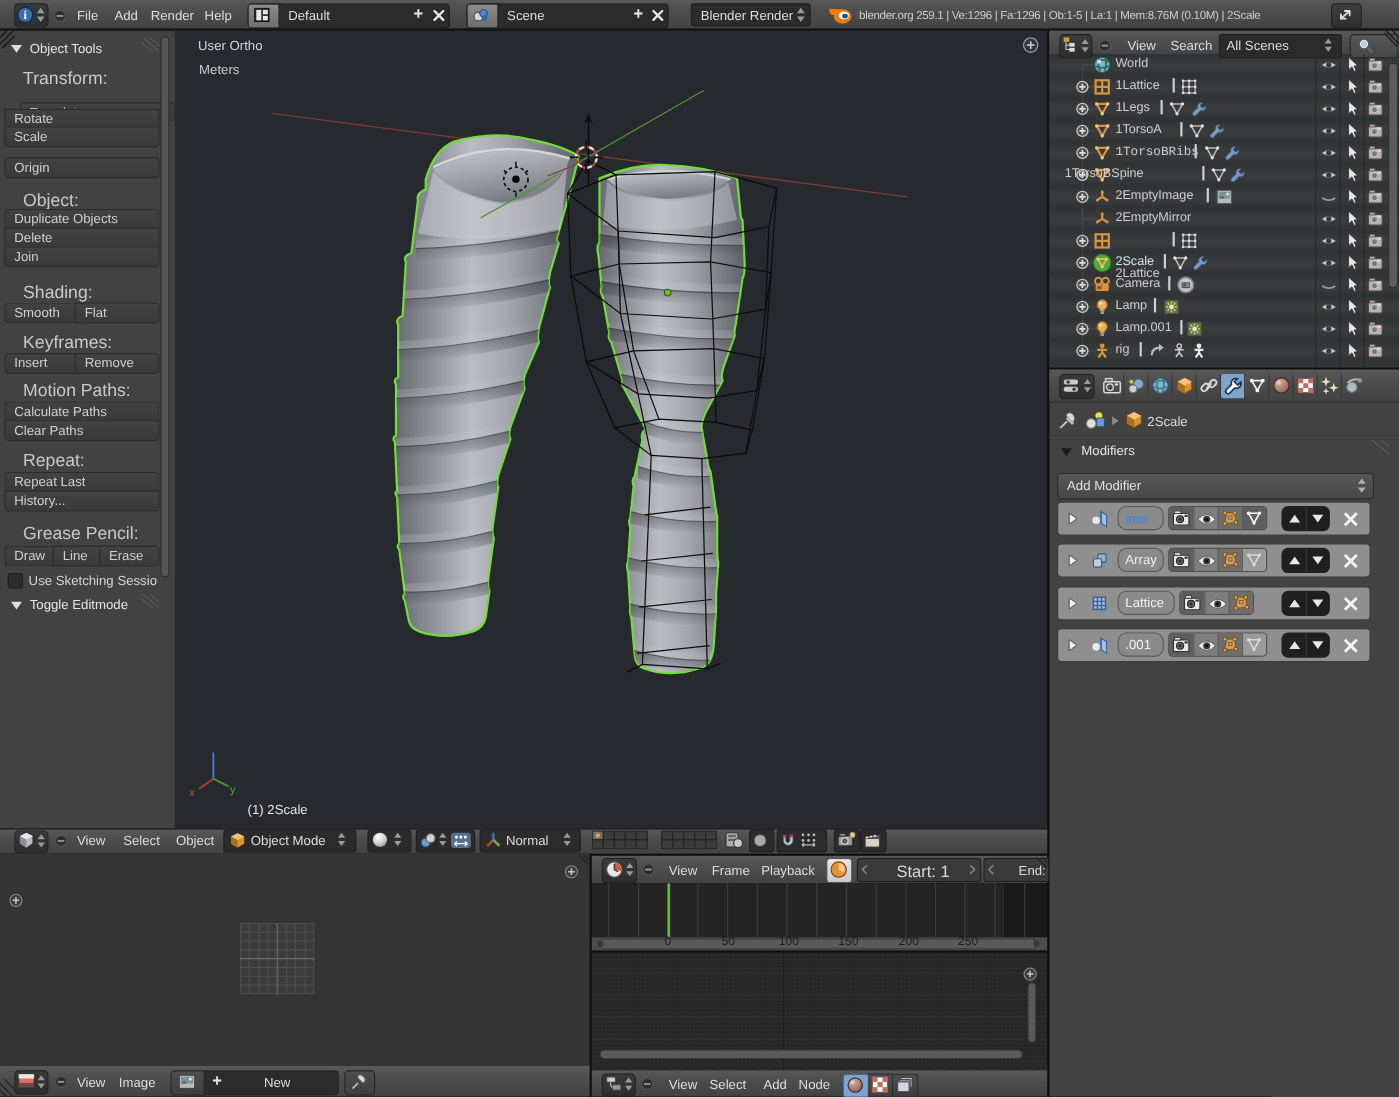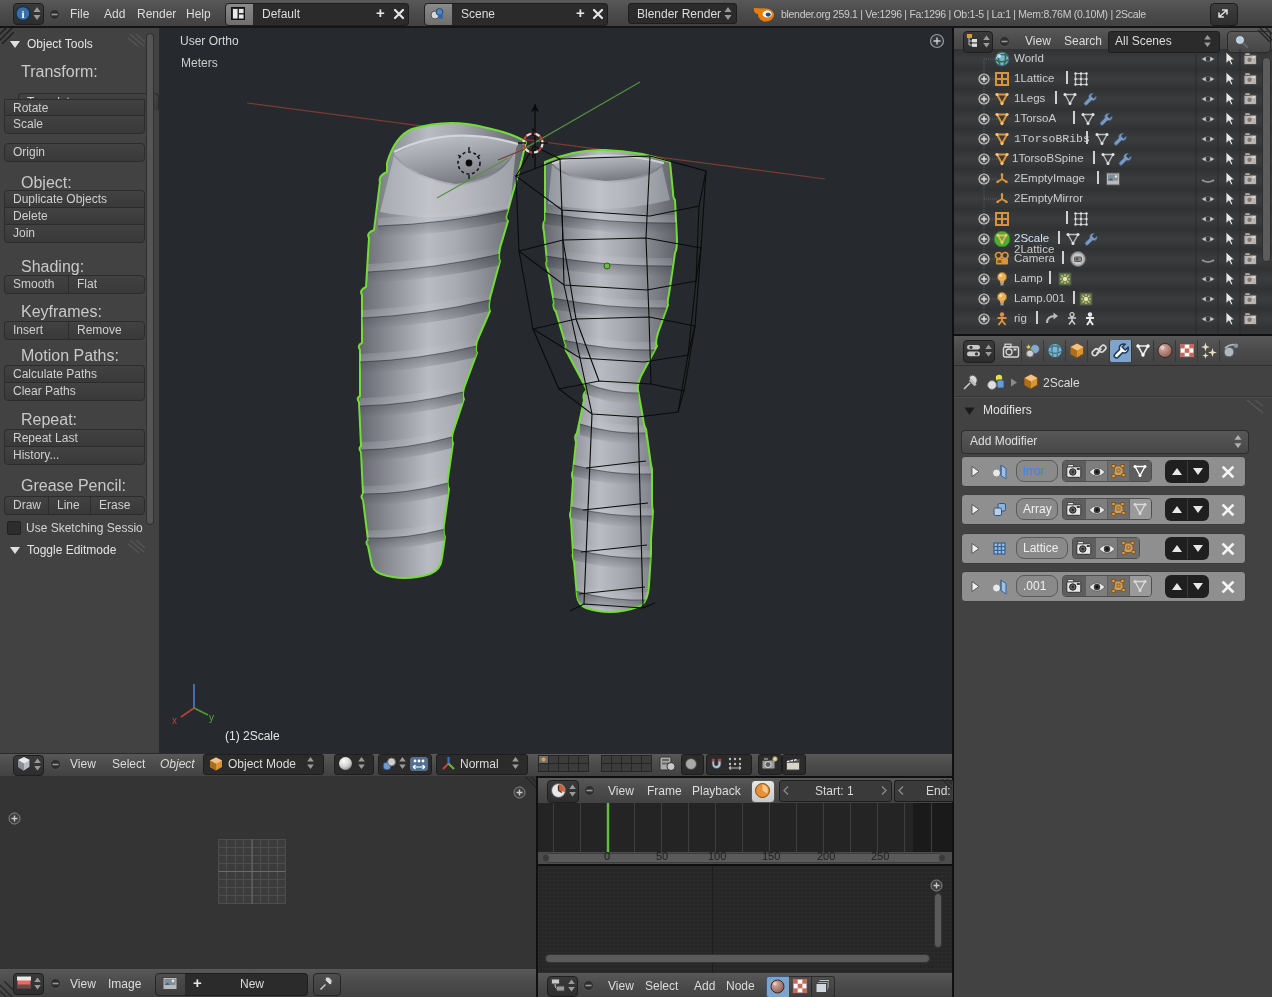--- a/index.html
+++ b/index.html
@@ -287,21 +287,21 @@
   <svg class="abs" style="left:33px;top:757px;" width="9" height="15" viewBox="0 0 9 15">
     <path d="M4.5 1.5 L7.8 6 L1.2 6 Z" fill="#9a9a9a"></path>
       <path d="M4.5 13.5 L7.8 9 L1.2 9 Z" fill="#9a9a9a"></path>
   </svg>
   <svg class="abs" style="left:50px;top:759px;" width="11" height="11" viewBox="0 0 11 11">
     <circle cx="5.5" cy="5.5" r="5" fill="#2e2e2e" stroke="#555" stroke-width="1"></circle>
     <rect x="2.5" y="4.7" width="6" height="1.6" fill="#999"></rect>
   </svg>
   <div class="abs menu" style="left:70px;top:757px;">View</div>
   <div class="abs menu" style="left:112px;top:757px;">Select</div>
-  <div class="abs menu" style="left:160px;top:757px;font-style:italic;">Object</div>
+  <div class="abs menu" style="left:160px;top:757px;">Object</div>
   <div class="abs ddn" style="left:203px;top:754px;width:119px;height:19px;"></div>
   <svg class="abs" style="left:209px;top:757px;" width="14" height="14" viewBox="0 0 14 14">
     <path d="M7 0.5 L13 3.5 L13 10 L7 13.5 L1 10 L1 3.5 Z" fill="#d9932f"></path>
     <path d="M7 0.5 L13 3.5 L7 6.7 L1 3.5 Z" fill="#f3c180"></path>
     <path d="M7 6.7 L7 13.5 L1 10 L1 3.5 Z" fill="#a96f1e"></path>
   </svg>
   <div class="abs menu" style="left:228px;top:757px;">Object Mode</div>
   <svg class="abs" style="left:306px;top:755px;" width="9" height="16" viewBox="0 0 9 16">
     <path d="M4.5 2 L7.8 6.5 L1.2 6.5 Z" fill="#9a9a9a"></path>
       <path d="M4.5 14 L7.8 9.5 L1.2 9.5 Z" fill="#9a9a9a"></path>
@@ -656,21 +656,21 @@
       <path d="M6 3.2 L6 8.8 M3.2 6 L8.8 6" stroke="#e0e0e0" stroke-width="1.5"></path>
     </svg>
 <svg class="abs" style="left:994px;top:151px;" width="16" height="16" viewBox="0 0 16 16">
       <path d="M3 3.5 L13 3.5 L8 12.5 Z" fill="none" stroke="#d8933c" stroke-width="2"></path>
       <g fill="#f0c285">
         <circle cx="3" cy="3.5" r="1.6"></circle>
         <circle cx="13" cy="3.5" r="1.6"></circle>
         <circle cx="8" cy="12.5" r="1.6"></circle>
       </g>
     </svg>
-<div class="abs" style="left:968px;top:152px;font-size:11.5px;color:#cccccc;margin-left:44px;">1TorsoBSpine</div>
+<div class="abs" style="left:968px;top:152px;font-size:11.5px;color:#cccccc;">1TorsoBSpine</div>
 <div class="abs" style="left:1093px;top:151px;width:2px;height:13px;background:#d0d0d0;"></div>
 <svg class="abs" style="left:1100px;top:151px;" width="16" height="16" viewBox="0 0 16 16">
       <path d="M3 3.5 L13 3.5 L8 12.5 Z" fill="none" stroke="#b9b9b9" stroke-width="1.4"></path>
       <g fill="#e2e2e2">
         <circle cx="3" cy="3.5" r="1.5"></circle>
         <circle cx="13" cy="3.5" r="1.5"></circle>
         <circle cx="8" cy="12.5" r="1.5"></circle>
       </g>
     </svg>
 <svg class="abs" style="left:1117px;top:151px;" width="16" height="16" viewBox="0 0 16 16">
@@ -1400,21 +1400,21 @@
 </svg>
 <div class="abs menu" style="left:608px;top:784px;">View</div>
 <div class="abs menu" style="left:647px;top:784px;">Frame</div>
 <div class="abs menu" style="left:692px;top:784px;">Playback</div>
 <div class="abs" style="left:751px;top:780px;width:22px;height:21px;background:linear-gradient(#e8e8e8,#c8c8c8);border:1px solid #555;border-radius:4px;"></div>
 <svg class="abs" style="left:754px;top:782px;" width="17" height="17" viewBox="0 0 17 17">
  <circle cx="8.5" cy="8.5" r="7" fill="#e89038" stroke="#7a4a10"></circle>
  <path d="M8.5 8.5 L8.5 2.5 A6 6 0 0 1 13 11.5 Z" fill="#f7c98c"></path>
 </svg>
 <div class="abs ddn" style="left:779px;top:780px;width:111px;height:20px;background:#3a3a3a;"></div>
-<div class="abs" style="left:815px;top:784px;font-size:12px;color:#d8d8d8;">Start: 1</div>
+<div class="abs" style="left:815px;top:784px;font-size:15px;color:#d8d8d8;">Start: 1</div>
 <svg class="abs" style="left:783px;top:786px;" width="6" height="9" viewBox="0 0 6 9">
       <path d="M5 0.5 L1 4.5 L5 8.5" fill="none" stroke="#8a8a8a" stroke-width="1.3"></path>
     </svg>
 <svg class="abs" style="left:881px;top:786px;" width="6" height="9" viewBox="0 0 6 9">
       <path d="M1 0.5 L5 4.5 L1 8.5" fill="none" stroke="#8a8a8a" stroke-width="1.3"></path>
     </svg>
 <div class="abs ddn" style="left:894px;top:780px;width:58px;height:20px;background:#3a3a3a;border-radius:3px 0 0 3px;border-right:none;"></div>
 <div class="abs" style="left:926px;top:784px;font-size:12px;color:#d8d8d8;">End:</div>
 <svg class="abs" style="left:898px;top:786px;" width="6" height="9" viewBox="0 0 6 9">
       <path d="M5 0.5 L1 4.5 L5 8.5" fill="none" stroke="#8a8a8a" stroke-width="1.3"></path>

